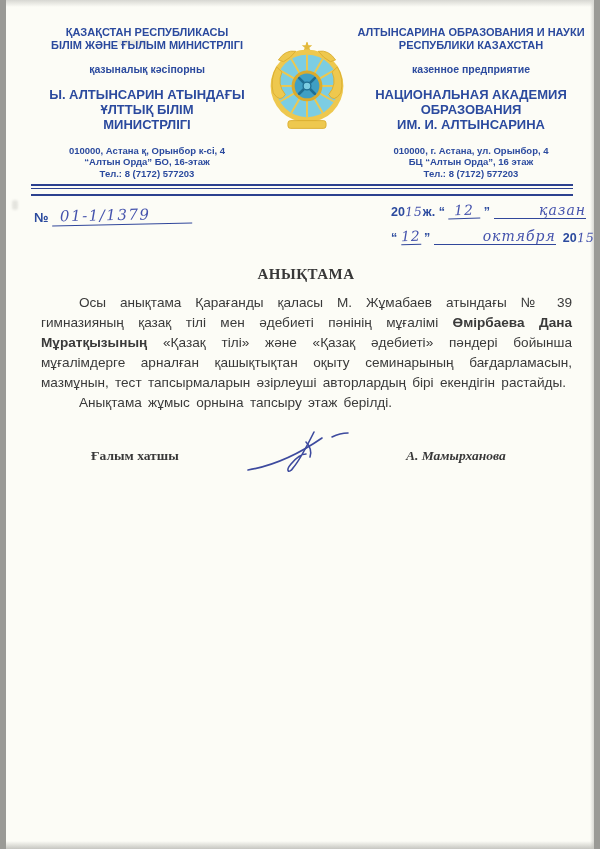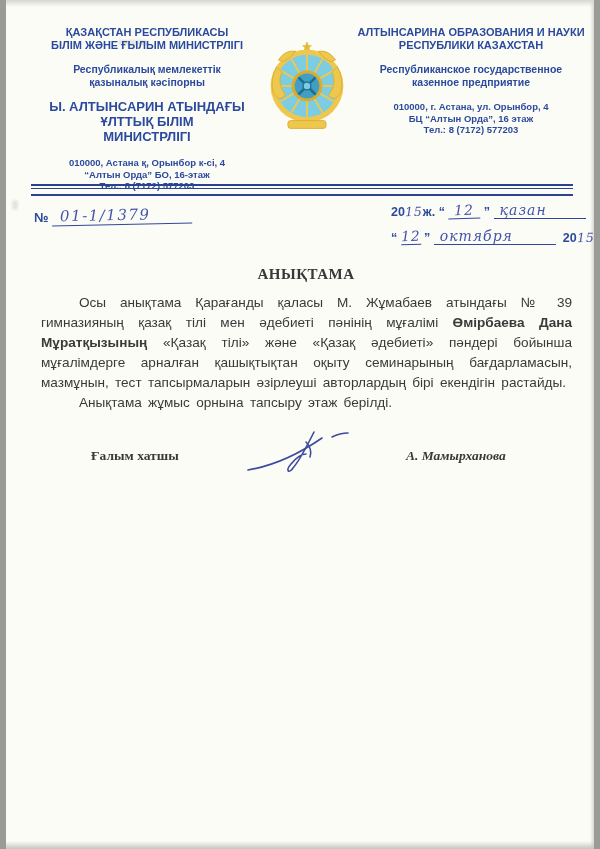--- a/index.html
+++ b/index.html
@@ -41,21 +41,21 @@
   .number-row{position:absolute; left:28px; top:206px; font-size:13px; font-weight:bold; color:#2b4a9e;}
   .number-line{display:inline-block; width:132px; border-bottom:1.4px solid #31479b;
     font-size:15px; letter-spacing:1.5px; text-align:left; padding-left:8px;
     transform:rotate(-1.2deg); vertical-align:bottom; line-height:18px;}
   .dates{position:absolute; left:385px; top:202px; width:195px; color:#2b4a9e;
     font-size:12.5px; font-weight:bold;}
   .date-line{display:flex; align-items:flex-end; margin-bottom:9px; white-space:nowrap;}
   .u{border-bottom:1.3px solid #31479b; display:inline-block; text-align:center;
      font-size:14px; line-height:16px;}
   .u.day{width:32px;}
-  .u.month{flex:1 1 auto; text-align:left; padding-left:6px; letter-spacing:1px;}
+  .u.month{flex:1 1 auto; text-align:right; padding-left:6px; letter-spacing:1px;}
   .u.month.fixed{flex:0 0 auto; width:116px;}
   .hand-num{letter-spacing:1px; transform:rotate(-2deg); display:inline-block;}
 
   
   .doc-title{position:absolute; top:266px; left:0; width:600px; text-align:center;
     font-family:"Liberation Serif", serif; font-weight:bold; font-size:15px;
     letter-spacing:.5px; color:#383838;}
   .doc-body{position:absolute; top:293px; left:35px; width:531px;
     font-family:Liberation Sans, sans-serif; font-size:13.6px; line-height:20px;
     color:#3a3a3a; text-align:justify; word-spacing:2.5px;}
@@ -76,21 +76,20 @@
   <div class="smudge" style="left:112px;top:40px;width:30px;height:5px;"></div>
   <div class="smudge" style="left:6px;top:200px;width:6px;height:10px;"></div>
 
   <div class="letterhead">
     <div class="lh-col kz">
       <div class="lh-ministry">
         <div>ҚАЗАҚСТАН РЕСПУБЛИКАСЫ</div>
         <div>БІЛІМ ЖӘНЕ ҒЫЛЫМ МИНИСТРЛІГІ</div>
       </div>
       <div class="lh-orgtype">
-        <div>Республикалық мемлекеттік</div>
         <div>қазыналық кәсіпорны</div>
       </div>
       <div class="lh-academy">
         <div>Ы. АЛТЫНСАРИН АТЫНДАҒЫ</div>
         <div>ҰЛТТЫҚ БІЛІМ</div>
         <div>МИНИСТРЛІГІ</div>
       </div>
       <div class="lh-address">
         <div>010000, Астана қ, Орынбор к-сі, 4</div>
         <div>“Алтын Орда” БО, 16-этаж</div>
@@ -131,22 +130,26 @@
         <rect x="23" y="92" width="44" height="9" rx="3" fill="#eec84e" stroke="#d9ab2e" stroke-width="1"></rect>
       </svg>
     </div>
 
     <div class="lh-col ru">
       <div class="lh-ministry">
         <div>АЛТЫНСАРИНА ОБРАЗОВАНИЯ И НАУКИ</div>
         <div>РЕСПУБЛИКИ КАЗАХСТАН</div>
       </div>
       <div class="lh-orgtype">
-        <div>Республиканское государственное</div>
         <div>казенное предприятие</div>
+      </div>
+      <div class="lh-academy">
+        <div>НАЦИОНАЛЬНАЯ АКАДЕМИЯ</div>
+        <div>ОБРАЗОВАНИЯ</div>
+        <div>ИМ. И. АЛТЫНСАРИНА</div>
       </div>
       <div class="lh-address">
         <div>010000, г. Астана, ул. Орынбор, 4</div>
         <div>БЦ “Алтын Орда”, 16 этаж</div>
         <div>Тел.: 8 (7172) 577203</div>
       </div>
     </div>
   </div>
 
   <div class="divider"></div>

